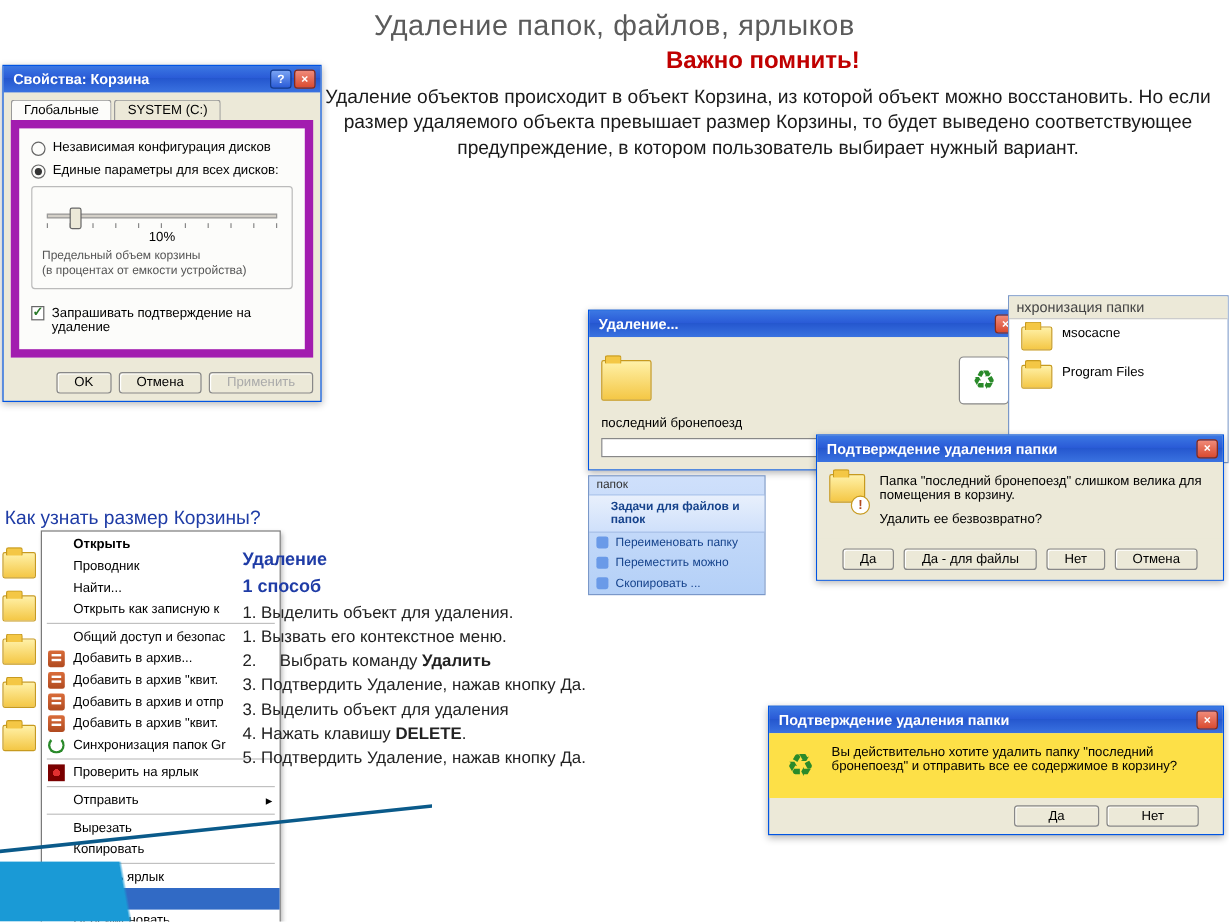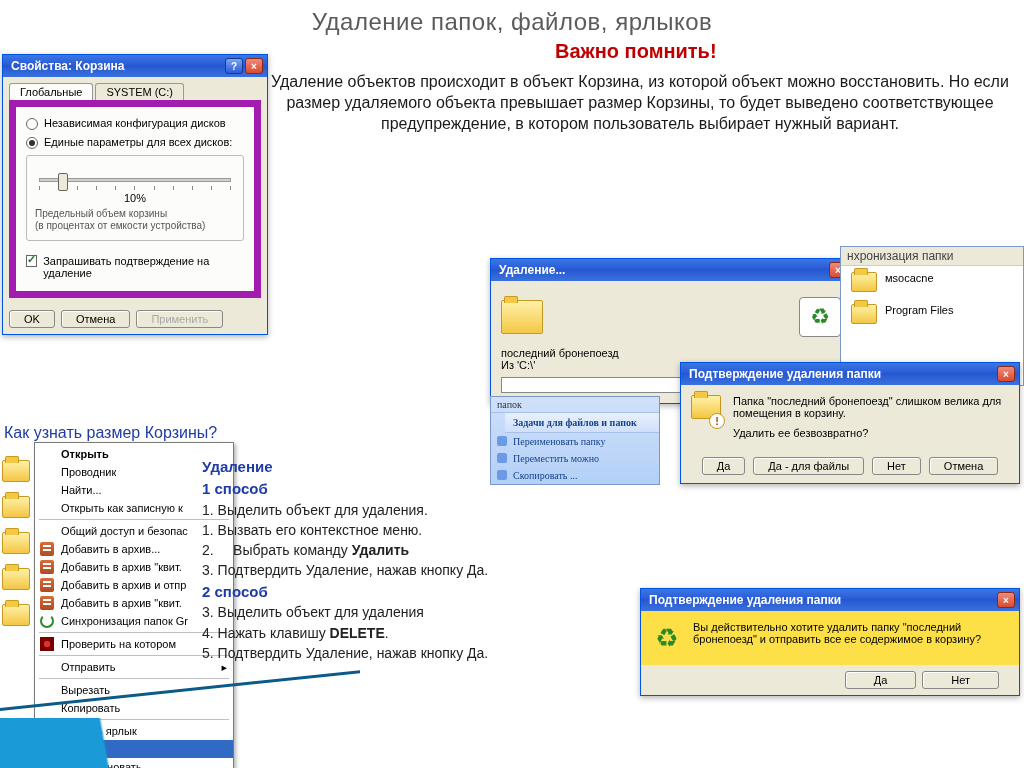--- a/index.html
+++ b/index.html
@@ -105,21 +105,21 @@
   .slider-track {
     height:4px;background:#d4d0c8;border:1px solid #999;margin:14px 4px 4px 4px;position:relative;
   }
   .slider-thumb{
     position:absolute;top:-6px;left:18px;width:10px;height:18px;background:#ece9d8;border:1px solid #666;border-radius:2px;
   }
   .slider-ticks{display:flex;justify-content:space-between;margin:0 4px;}
   .slider-ticks span{width:1px;height:4px;background:#888;}
   .pct {text-align:center;margin-top:2px;}
   .caption{color:#555;font-size:10px;line-height:1.2;margin-top:4px;}
-  .btnrow{display:flex;gap:6px;padding:6px;}
+  .btnrow{display:flex;justify-content:flex-end;gap:6px;padding:6px;}
   .btn{
     background:#ece9d8;border:1px solid #888;border-radius:3px;padding:2px 14px;font-size:11px;
     box-shadow:inset 1px 1px 0 #fff;
   }
   .btn.disabled{color:#aaa;}
   .question{
     position:absolute;top:424px;left:4px;color:#1f3ca6;font-size:16px;font-weight:normal;
   }
   
   .ctx{
@@ -162,24 +162,24 @@
   .warn-ico::after{content:"!";position:absolute;right:-2px;bottom:-2px;background:#fff;border:1px solid #c79a1f;border-radius:50%;width:14px;height:14px;font-size:11px;text-align:center;color:#b04a1f;font-weight:bold;line-height:14px;}
   .btnrow-center{display:flex;justify-content:center;gap:8px;padding:8px;background:#ece9d8;}
   
   .explorer{position:absolute;top:246px;left:840px;width:184px;height:140px;background:#fff;border:1px solid #7a98c9;}
   .exp-head{background:#ece9d8;border-bottom:1px solid #ccc;font-size:12px;padding:2px 6px;color:#444;}
   .exp-item{display:flex;align-items:flex-start;gap:8px;padding:6px 10px;font-size:11px;}
   .sm-folder{width:26px;height:20px;}
   .sm-folder .folder-icon{width:26px;height:20px;}
   
   .taskpane{
-    position:absolute;top:396px;left:490px;width:170px;background:linear-gradient(#cfe0fb,#b4d0f7);
-    border:1px solid #7a98c9;font-size:10px;color:#15428b;font-family:Liberation Serif, serif;
-  }
-  .taskpane .hd{background:linear-gradient(#e8f0fc,#cfe0fb);padding:4px 8px;font-weight:bold;border-bottom:1px solid #a8c0e8;margin-left:14px;}
+    position:absolute;top:396px;left:490px;width:148px;background:linear-gradient(#cfe0fb,#b4d0f7);
+    border:1px solid #7a98c9;font-size:10px;color:#15428b;
+  }
+  .taskpane .hd{background:linear-gradient(#e8f0fc,#cfe0fb);padding:4px 18px;font-weight:bold;border-bottom:1px solid #a8c0e8;}
   .taskpane .lnk{padding:3px 6px 3px 22px;position:relative;color:#15428b;}
   .taskpane .lnk::before{content:"";position:absolute;left:6px;top:3px;width:10px;height:10px;background:#6a9ae8;border-radius:2px;}
   
   #dlg-confirm{top:588px;left:640px;width:380px;}
   .recycle-sm{width:32px;height:34px;flex:none;display:flex;align-items:center;justify-content:center;}
   .recycle-sm::after{content:"♻";font-size:26px;color:#2a8a2a;}
   
   .wedge{position:absolute;bottom:0;left:0;width:260px;height:50px;background:linear-gradient(80deg,#1a9ad6 0%,#1a9ad6 40%,transparent 41%);}
   .wedge2{position:absolute;bottom:0;left:0;width:360px;height:60px;border-top:3px solid #0a5a8a;transform:skewY(-6deg);transform-origin:left bottom;}
 </style>
@@ -272,40 +272,39 @@
   <div class="item">Найти...</div>
   <div class="item">Открыть как записную к</div>
   <div class="sep"></div>
   <div class="item">Общий доступ и безопас</div>
   <div class="item"><span class="ico ico-archive"></span><span>Добавить в архив...</span></div>
   <div class="item"><span class="ico ico-archive"></span><span>Добавить в архив "квит.</span></div>
   <div class="item"><span class="ico ico-archive"></span><span>Добавить в архив и отпр</span></div>
   <div class="item"><span class="ico ico-archive"></span><span>Добавить в архив "квит.</span></div>
   <div class="item"><span class="ico ico-sync"></span><span>Синхронизация папок Gr</span></div>
   <div class="sep"></div>
-  <div class="item"><span class="ico ico-virus"></span><span>Проверить на котором</span></div>
+  <div class="item"><span class="ico ico-virus"></span><span>Проверить на ярлык</span></div>
   <div class="sep"></div>
   <div class="item"><span>Отправить</span><span class="arrow">▸</span></div>
   <div class="sep"></div>
   <div class="item">Вырезать</div>
   <div class="item">Копировать</div>
   <div class="sep"></div>
   <div class="item">Создать ярлык</div>
   <div class="item hl">Удалить</div>
   <div class="item">Переименовать</div>
 </div>
 
 <div class="del-block">
   <div class="h">Удаление</div>
   <div class="h" style="color:#1f3ca6;font-weight:bold;">1 способ</div>
   <div>1. Выделить объект для удаления.</div>
   <div>1.     Вызвать его контекстное меню.</div>
   <div>2.&nbsp;&nbsp;&nbsp;&nbsp; Выбрать команду <b>Удалить</b></div>
   <div>3.     Подтвердить Удаление, нажав кнопку Да.</div>
-  <div class="h" style="color:#1f3ca6;font-weight:bold;">2 способ</div>
   <div>3. Выделить объект для удаления</div>
   <div>4. Нажать клавишу <b>DELETE</b>.</div>
   <div>5. Подтвердить Удаление, нажав кнопку Да.</div>
 </div>
 
 <div class="win" id="dlg-delete">
   <div class="titlebar">
     <span>Удаление...</span>
     <div class="tb-btns">
         <div class="tb-btn tb-close">×</div>
@@ -313,21 +312,20 @@
   </div>
   <div class="dlg-body">
     <div class="file-row">
       <div class="big-folder">
           <div class="folder-icon"></div>
         </div>
       <div style="flex:1;"></div>
       <div class="recycle-icon"></div>
     </div>
     <div>последний бронепоезд</div>
-    <div>Из 'C:\'</div>
     <div class="prog" style="margin-top:6px;"></div>
   </div>
 </div>
 
 <div class="explorer">
   <div class="exp-head">нхронизация папки</div>
   <div class="exp-item">
     <div class="sm-folder">
         <div class="folder-icon"></div>
       </div>

